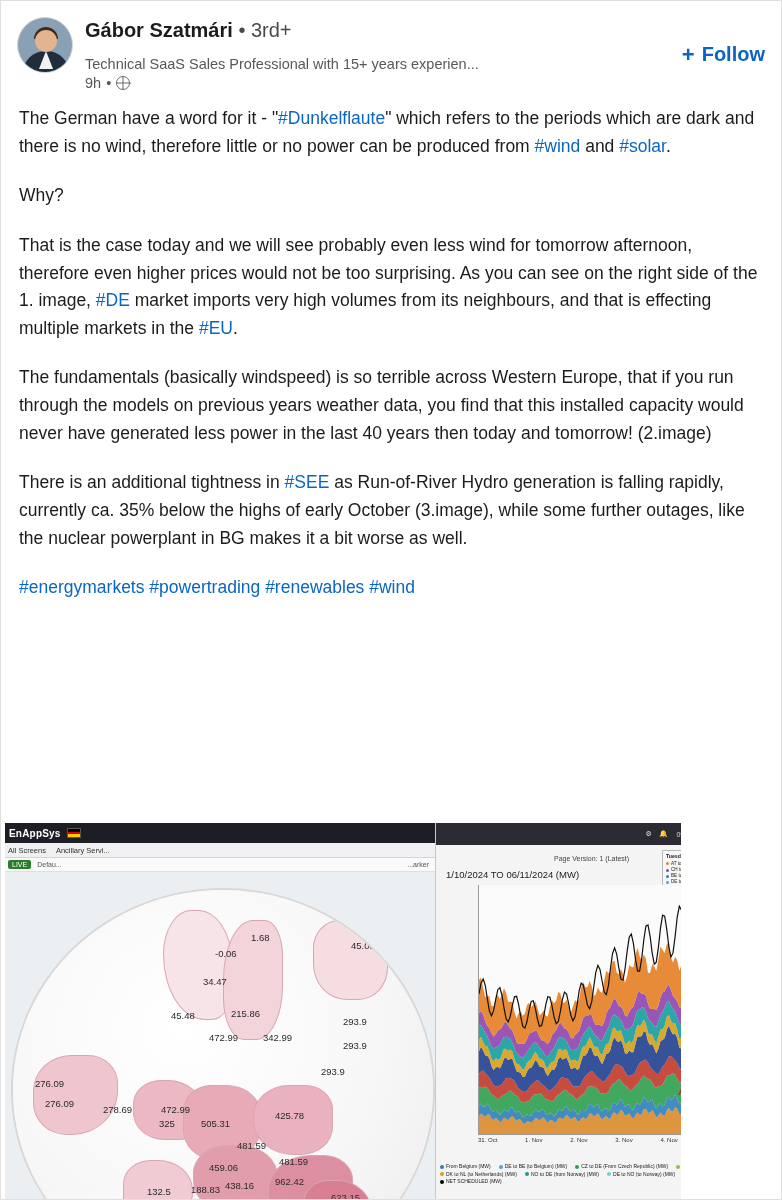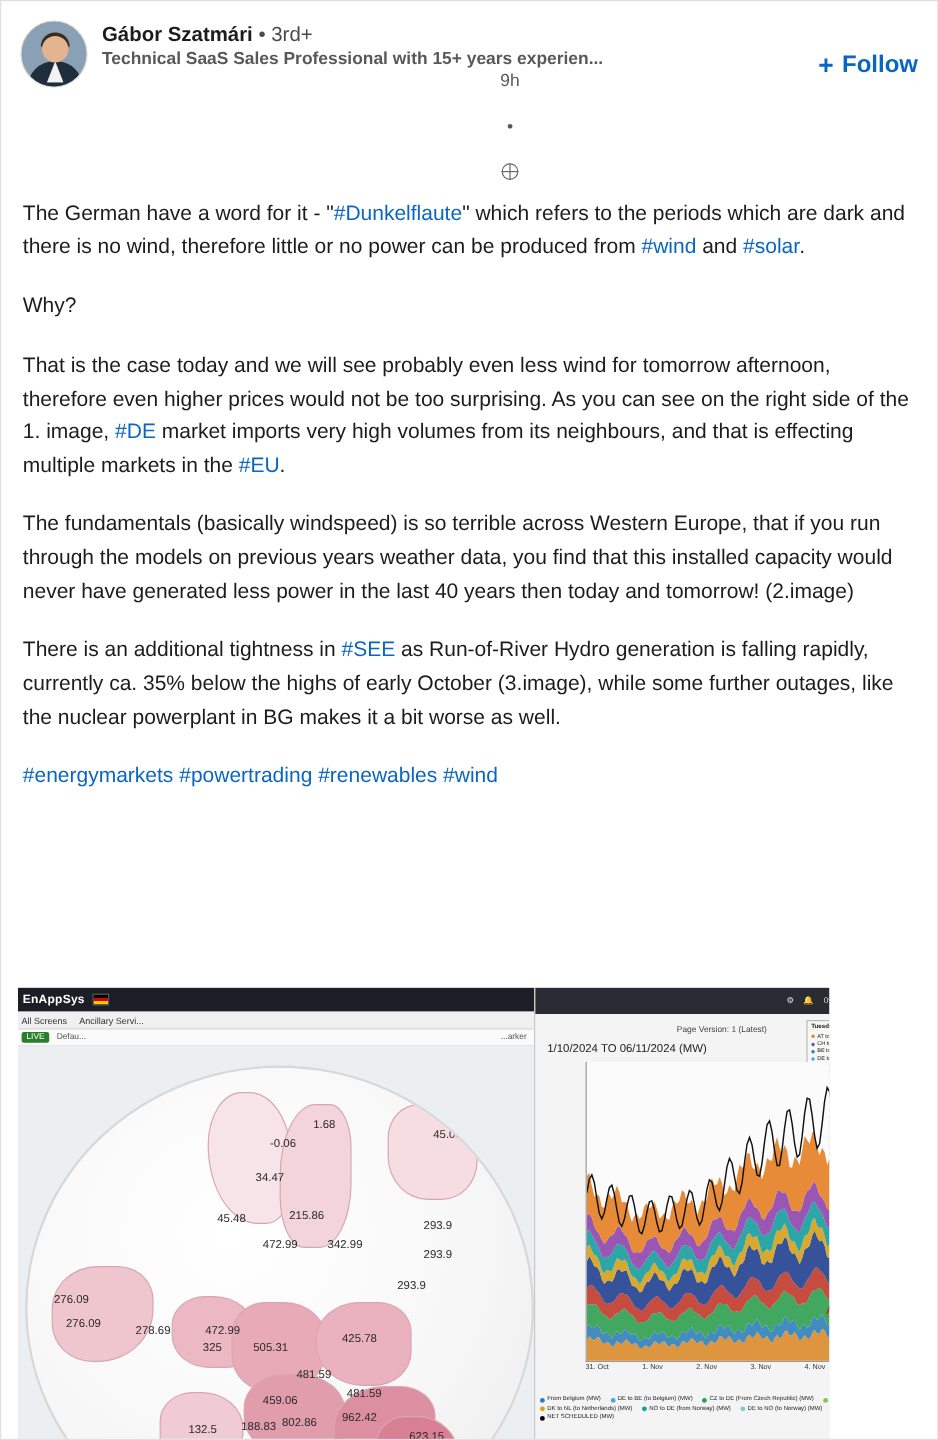--- a/index.html
+++ b/index.html
@@ -61,44 +61,42 @@
     left: 21px; top: 33px;
     clip-path: polygon(50% 0, 100% 100%, 0 100%);
   }
   .hdr-text {
     margin-left: 12px;
     flex: 1 1 auto;
     min-width: 0;
     padding-top: 2px;
   }
   .hdr-line1 {
-    font-size: 17px;
+    font-size: 20px;
     color: #2b2b2b;
     white-space: nowrap;
   }
   .hdr-name { font-weight: bold; color: #1c1c1c; }
   .hdr-degree { color: #4a4a4a; font-weight: normal; }
   .hdr-line2 {
     font-size: 14.5px;
     color: #585858;
-    margin-top: 2px;
+    margin-top: 14px;
     white-space: nowrap;
     overflow: hidden;
     text-overflow: ellipsis;
     max-width: 450px;
-    font-weight: bold;
   }
   .hdr-line3 {
     font-size: 14.5px;
     color: #585858;
     margin-top: 3px;
     display: flex;
     align-items: center;
-    gap: 22px;
-    flex-direction: column;
+    gap: 5px;
   }
   .globe {
     display: inline-block;
     width: 14px; height: 14px;
     border-radius: 50%;
     border: 1.4px solid #6b6b6b;
     position: relative;
   }
   .globe::before {
     content: "";
@@ -147,21 +145,21 @@
   a.link {
     color: #0a66c2;
     text-decoration: none;
     cursor: pointer;
   }
   .hashtags { margin-bottom: 0 !important; }
 
   
   .media {
     position: absolute;
-    left: 14px;
+    left: 4px;
     top: 822px;
     width: 676px;
     height: 378px;
     overflow: hidden;
     background: #cfd6dd;
   }
   .media-left {
     position: absolute;
     left: 0; top: 0;
     width: 430px; height: 378px;
@@ -438,21 +436,21 @@
               <div class="price" style="left: 22px; top: 188px;">276.09</div>
               <div class="price" style="left: 32px; top: 208px;">276.09</div>
               <div class="price" style="left: 90px; top: 214px;">278.69</div>
               <div class="price" style="left: 148px; top: 214px;">472.99</div>
               <div class="price" style="left: 146px; top: 228px;">325</div>
               <div class="price" style="left: 188px; top: 228px;">505.31</div>
               <div class="price" style="left: 262px; top: 220px;">425.78</div>
               <div class="price" style="left: 224px; top: 250px;">481.59</div>
               <div class="price" style="left: 266px; top: 266px;">481.59</div>
               <div class="price" style="left: 196px; top: 272px;">459.06</div>
-              <div class="price" style="left: 212px; top: 290px;">802.86</div>
+              <div class="price" style="left: 212px; top: 290px;">438.16</div>
               <div class="price" style="left: 262px; top: 286px;">962.42</div>
               <div class="price" style="left: 134px; top: 296px;">132.5</div>
               <div class="price" style="left: 178px; top: 294px;">188.83</div>
               <div class="price" style="left: 318px; top: 302px;">623.15</div>
             </div>
         </div>
       </div>
     </div>
 
     <div class="media-right">

